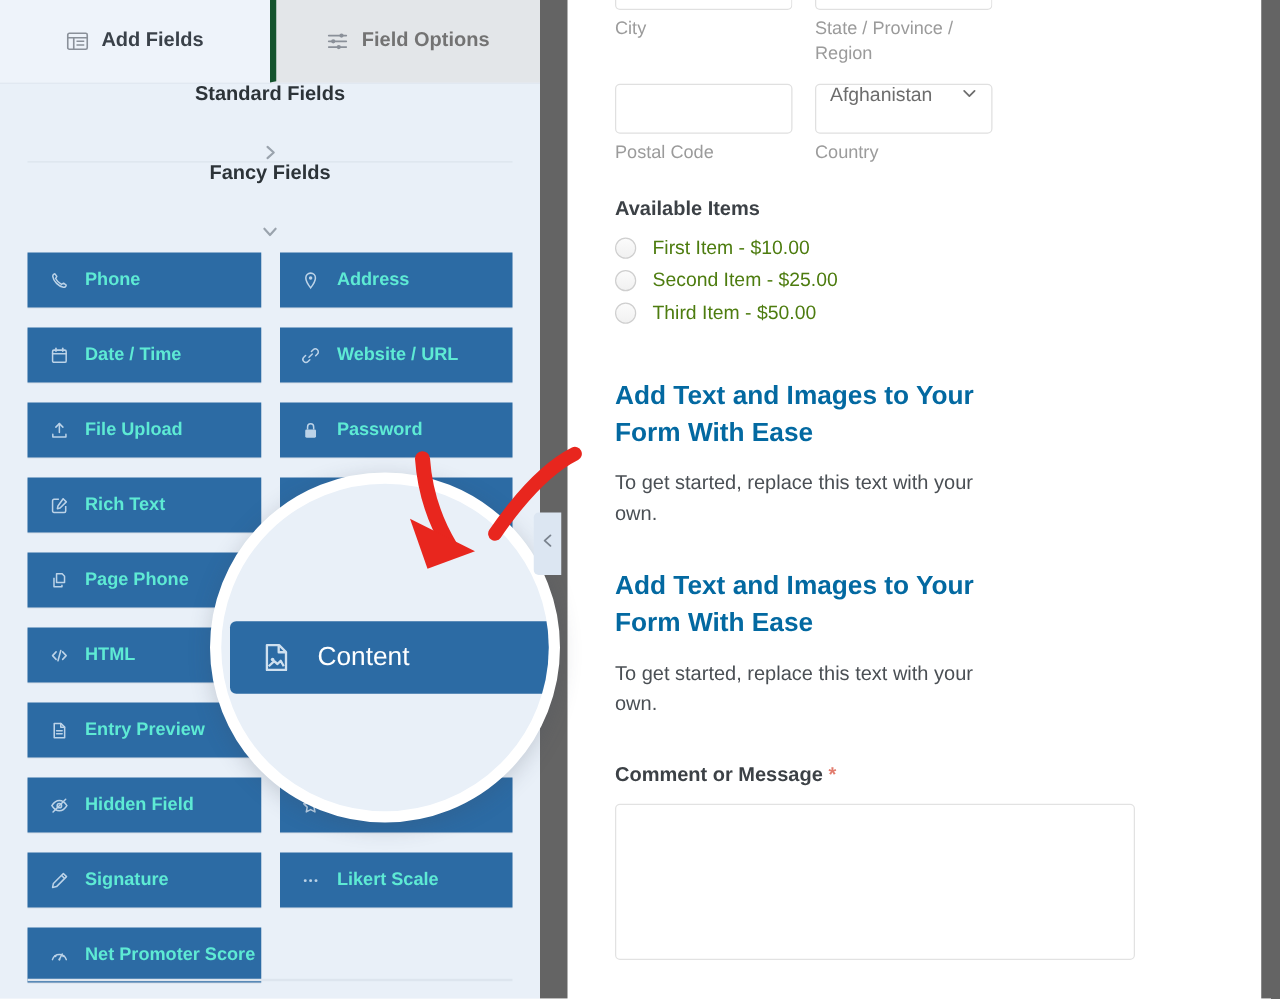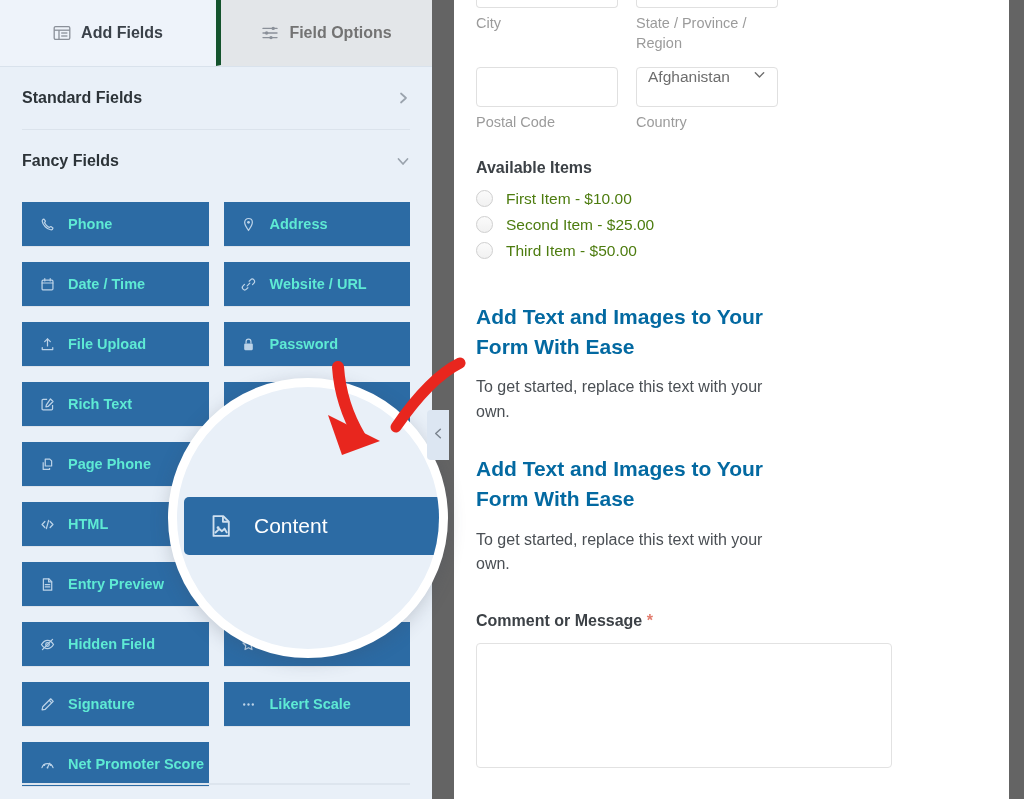--- a/index.html
+++ b/index.html
@@ -71,20 +71,21 @@
   .section-head {
     display: flex;
     align-items: center;
     justify-content: space-between;
     padding: 0 22px;
     height: 62px;
     font-size: 16px;
     font-weight: bold;
     color: #2c3338;
     cursor: pointer;
+    flex-direction: column;
   }
   .section-head .chev {
     color: #9aa3ad;
     display: inline-flex;
   }
   .divider-line {
     height: 1px;
     background: #dbe3ec;
     margin: 0 22px;
   }
@@ -149,21 +150,21 @@
     align-items: center;
     justify-content: center;
     color: #7b848f;
     cursor: pointer;
     z-index: 6;
   }
 
   
   .preview {
     position: absolute;
-    left: 454px; top: 0;
+    left: 470px; top: 0;
     width: 460px; height: 799px;
     background: #ffffff;
     overflow: hidden;
     padding: 0 22px;
   }
   .right-strip {
     position: absolute;
     left: 1009px; top: 0;
     width: 15px; height: 799px;
     background: #646464;

